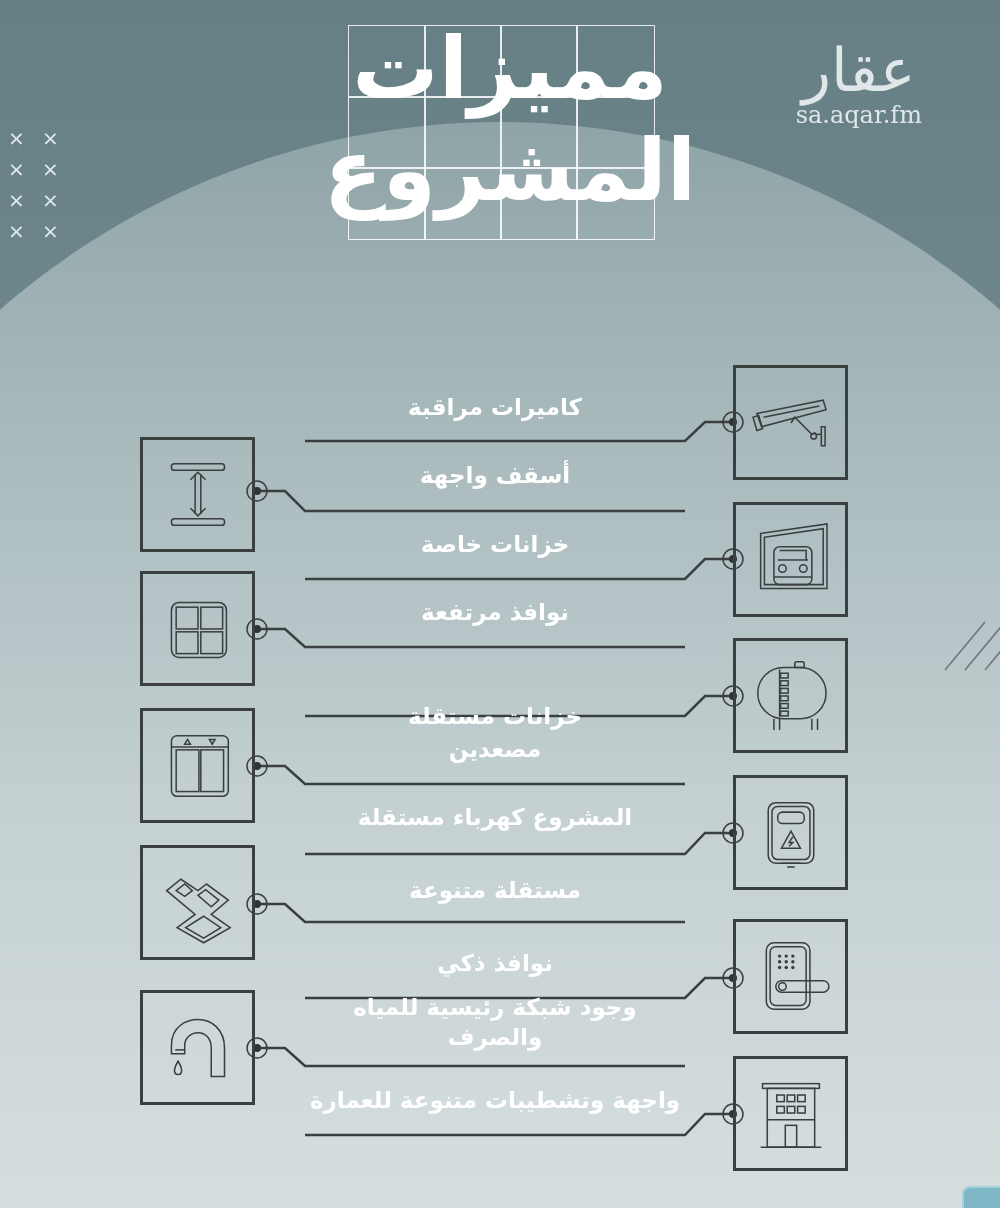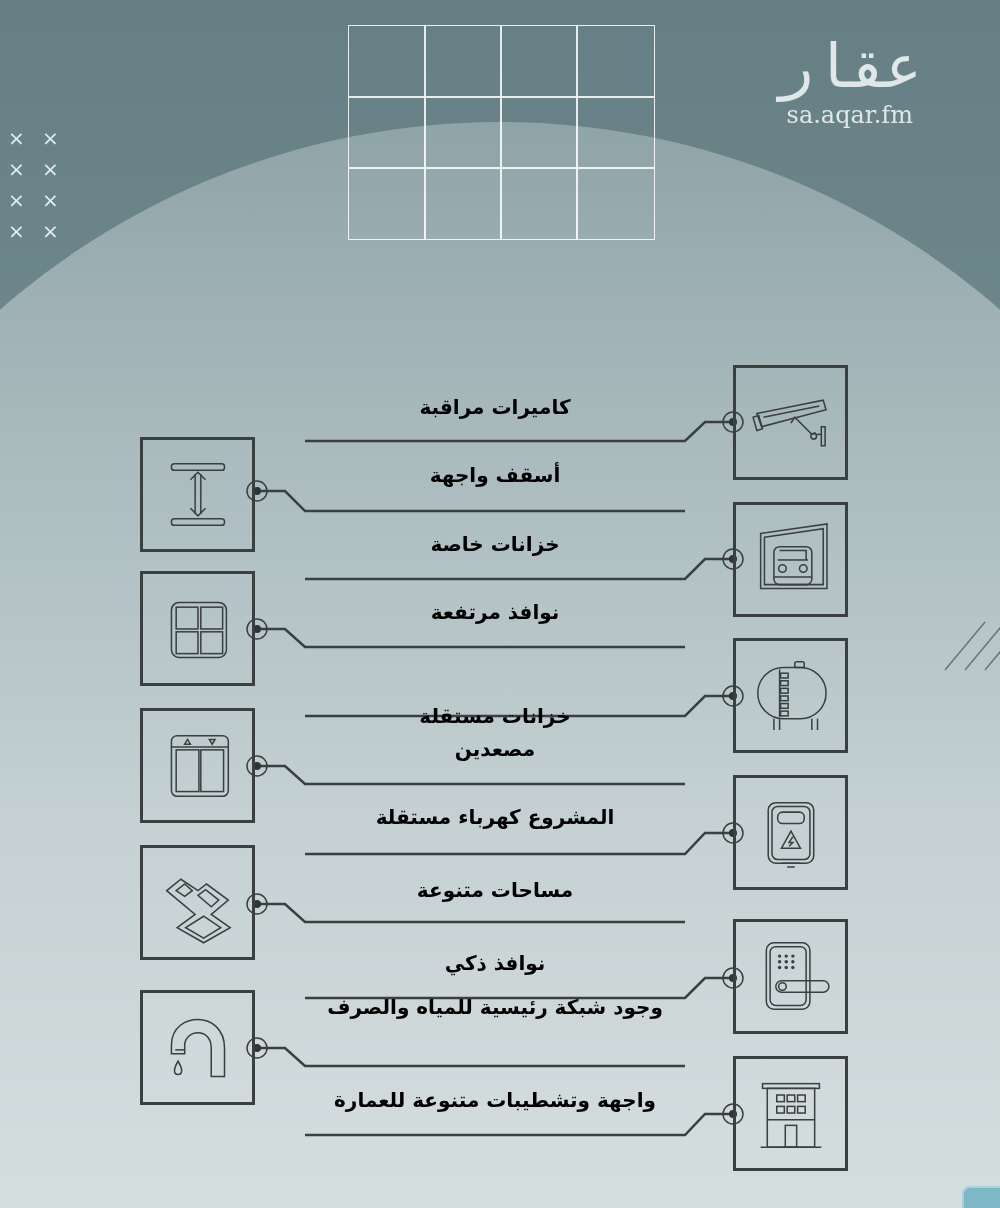--- a/index.html
+++ b/index.html
@@ -3,31 +3,31 @@
 <meta charset="utf-8">
 <style>
   html,body{margin:0;padding:0;}
   body{width:1000px;height:1208px;overflow:hidden;position:relative;
     font-family:"DejaVu Sans","Liberation Sans",sans-serif;
     background:#6b858a;}
   .bg-dark{position:absolute;inset:0;background:linear-gradient(180deg,#667f84 0%,#6f8a8f 40%,#7e979b 100%);}
   .bg-circle{position:absolute;left:-260px;top:122px;width:1520px;height:1520px;border-radius:50%;
     background:linear-gradient(180deg,#8fa4a7 0%,#a6b7ba 18%,#c4d0d2 45%,#d8e0e1 75%,#c9d3d5 100%);}
   .logo{position:absolute;right:78px;top:40px;text-align:center;color:#dfe7e8;}
-  .logo .ar{font-size:60px;line-height:62px;font-family:Liberation Mono, monospace;letter-spacing:2px;}
+  .logo .ar{font-size:60px;line-height:62px;font-family:Liberation Serif, serif;letter-spacing:2px;}
   .logo .url{font-family:"DejaVu Serif","Liberation Serif",serif;font-size:24px;line-height:20px;margin-top:3px;}
   .xmarks{position:absolute;left:8px;top:128px;display:grid;grid-template-columns:34px 34px;row-gap:11px;color:#e3ecec;font-size:20px;line-height:20px;}
   .title-grid{position:absolute;left:348px;top:25px;width:306px;height:213px;}
   .title-grid .cell{position:absolute;border:1px solid rgba(255,255,255,0.85);}
   .title{position:absolute;left:320px;top:18px;width:380px;text-align:center;color:#ffffff;font-weight:bold;direction:rtl;}
   .title .l1{font-size:86px;line-height:100px;}
   .title .l2{font-size:86px;line-height:104px;}
   .stripes{position:absolute;left:940px;top:610px;width:60px;height:70px;}
   .corner{position:absolute;left:962px;top:1186px;width:50px;height:40px;border-radius:8px;background:#7fb7c6;border:2px solid #a5d3dd;}
-  .feature-text{position:absolute;left:305px;width:380px;text-align:center;color:#000000;font-weight:bold;font-size:20px;direction:rtl;line-height:30px;}
+  .feature-text{position:absolute;left:305px;width:380px;text-align:center;color:#ffffff;font-weight:bold;font-size:23px;direction:rtl;line-height:30px;}
   .icon-box{position:absolute;width:115px;height:115px;border:3px solid #3a3f40;box-sizing:border-box;}
   .icon-box svg{position:absolute;left:0;top:0;width:100%;height:100%;}
   .lines{position:absolute;left:0;top:0;width:1000px;height:1208px;pointer-events:none;}
 </style>
 </head>
 <body>
 
 <div class="bg-dark"></div>
 <div class="bg-circle"></div>
 
@@ -56,20 +56,22 @@
   <div class="cell" style="left:76px;top:71px;width:76px;height:71px"></div>
   <div class="cell" style="left:152px;top:71px;width:76px;height:71px"></div>
   <div class="cell" style="left:228px;top:71px;width:77px;height:71px"></div>
   <div class="cell" style="left:0;top:142px;width:76px;height:71px"></div>
   <div class="cell" style="left:76px;top:142px;width:76px;height:71px"></div>
   <div class="cell" style="left:152px;top:142px;width:76px;height:71px"></div>
   <div class="cell" style="left:228px;top:142px;width:77px;height:71px"></div>
 </div>
 
 <div class="title">
+  <div class="l1">مميزات</div>
+  <div class="l2">المشروع</div>
 </div>
 
 <svg class="stripes" viewBox="0 0 60 70">
   <line x1="5" y1="60" x2="45" y2="12" stroke="#6b7577" stroke-width="1.5"></line>
   <line x1="25" y1="60" x2="65" y2="12" stroke="#6b7577" stroke-width="1.5"></line>
   <line x1="45" y1="60" x2="85" y2="12" stroke="#6b7577" stroke-width="1.5"></line>
 </svg>
 
 <svg class="lines" viewBox="0 0 1000 1208">
   <g fill="none" stroke="#3a3f40" stroke-width="2.5">
@@ -115,21 +117,21 @@
   </g>
 </svg>
 
 <div class="feature-text" style="top:392px">كاميرات مراقبة</div>
 <div class="feature-text" style="top:460px">أسقف واجهة</div>
 <div class="feature-text" style="top:529px">خزانات خاصة</div>
 <div class="feature-text" style="top:597px">نوافذ مرتفعة</div>
 <div class="feature-text" style="top:701px">خزانات مستقلة</div>
 <div class="feature-text" style="top:734px">مصعدين</div>
 <div class="feature-text" style="top:802px">المشروع كهرباء مستقلة</div>
-<div class="feature-text" style="top:875px">مساحات متنوعة</div>
+<div class="feature-text" style="top:875px">مستقلة متنوعة</div>
 <div class="feature-text" style="top:948px">نوافذ ذكي</div>
 <div class="feature-text" style="top:992px">وجود شبكة رئيسية للمياه والصرف</div>
 <div class="feature-text" style="top:1085px">واجهة وتشطيبات متنوعة للعمارة</div>
 
 <div class="icon-box" style="left:733px;top:365px">
   <svg viewBox="0 0 115 115" fill="none" stroke="#3a3f40" stroke-width="1.6">
     <path d="M22 48 L92 34 L95 44 L27 62 Z"></path>
       <path d="M29 52 L88 40"></path>
       <path d="M18 52 L24 50 L28 64 L22 66 Z"></path>
     <path d="M58 58 L62 52 L80 70 L84 68"></path>

